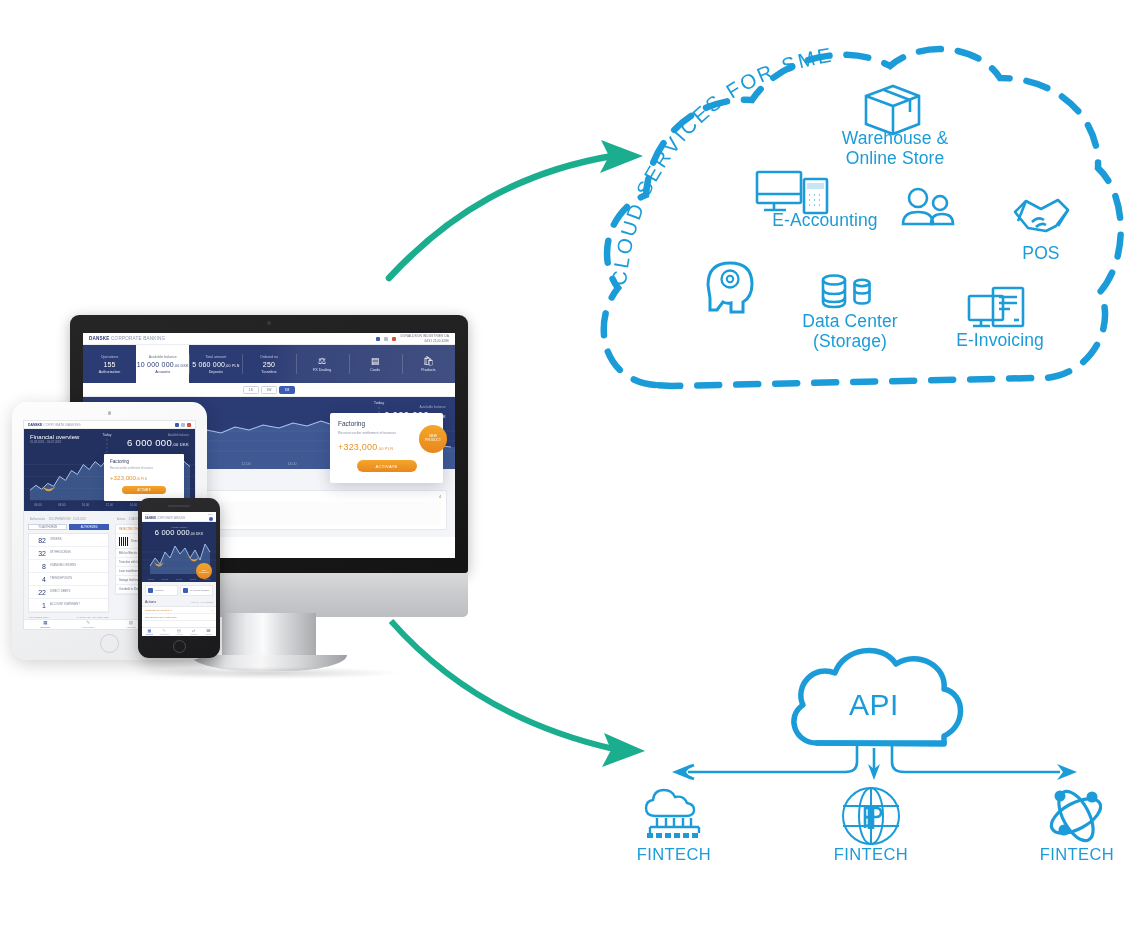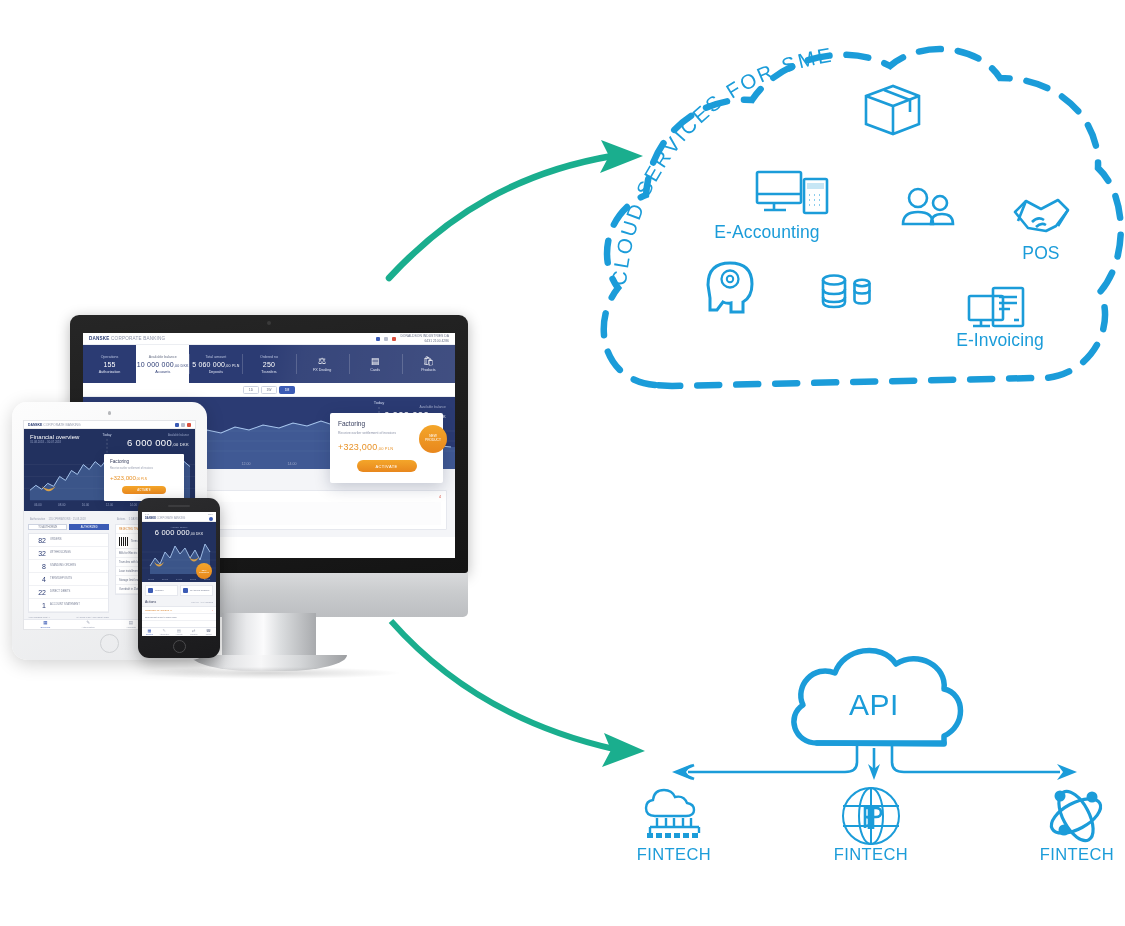--- a/index.html
+++ b/index.html
@@ -407,25 +407,33 @@
       <ellipse cx="1076" cy="816" rx="27" ry="13" transform="rotate(-28 1076 816)"></ellipse>
       <ellipse cx="1076" cy="816" rx="13" ry="27" transform="rotate(-28 1076 816)"></ellipse>
       <g fill="#1B9CD9" stroke="none">
         <circle cx="1060" cy="796" r="5.5"></circle>
         <circle cx="1092" cy="797" r="5.5"></circle>
         <circle cx="1064" cy="830" r="5.5"></circle>
       </g>
     </g>
   </svg>
 
-  <div class="svc" style="left:692px; top:210px; width:150px;margin-top:12px;">
+  <div class="svc" style="left:820px; top:128px; width:150px;">
+    <span class="lbl">Warehouse &amp;</span>
+    <span class="lbl">Online Store</span>
+  </div>
+  <div class="svc" style="left:750px; top:210px; width:150px;">
     <span class="lbl">E-Accounting</span>
   </div>
   <div class="svc" style="left:976px; top:243px; width:130px;">
     <span class="lbl">POS</span>
+  </div>
+  <div class="svc" style="left:775px; top:311px; width:150px;">
+    <span class="lbl">Data Center</span>
+    <span class="lbl">(Storage)</span>
   </div>
   <div class="svc" style="left:925px; top:330px; width:150px;">
     <span class="lbl">E-Invoicing</span>
   </div>
 
   <div class="api-text" style="left:849px; top:688px;">API</div>
 
   <div class="ft" style="left:604px; top:845px;">
     <span>FINTECH</span>
   </div>

